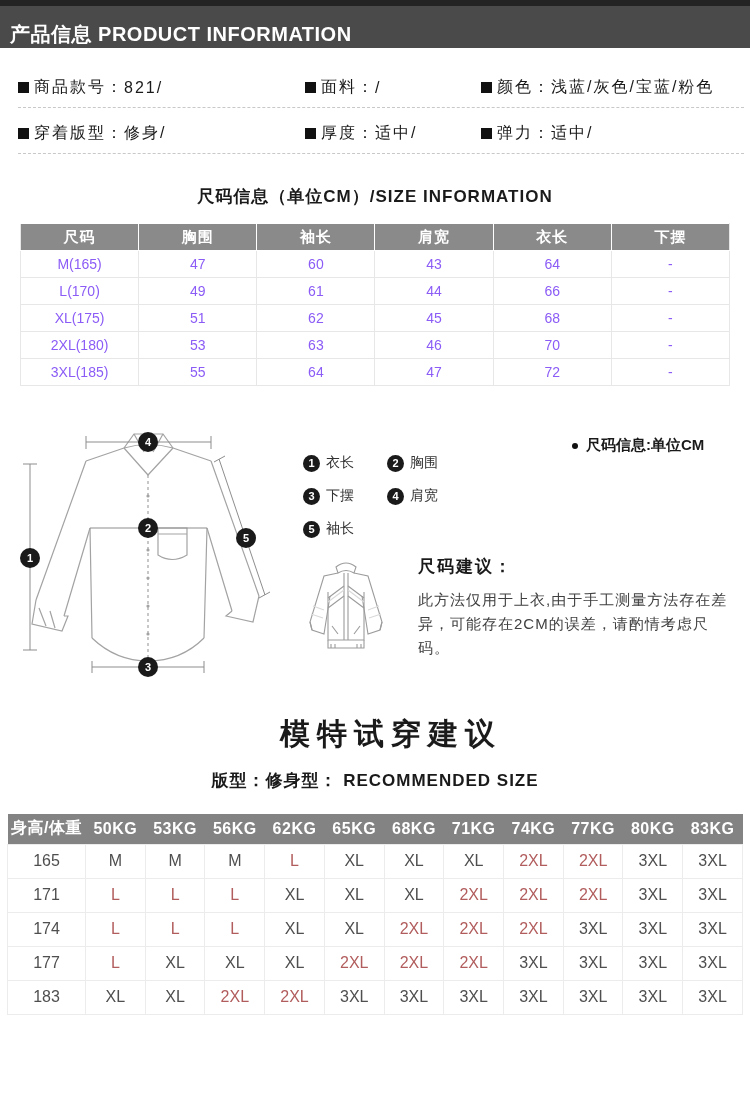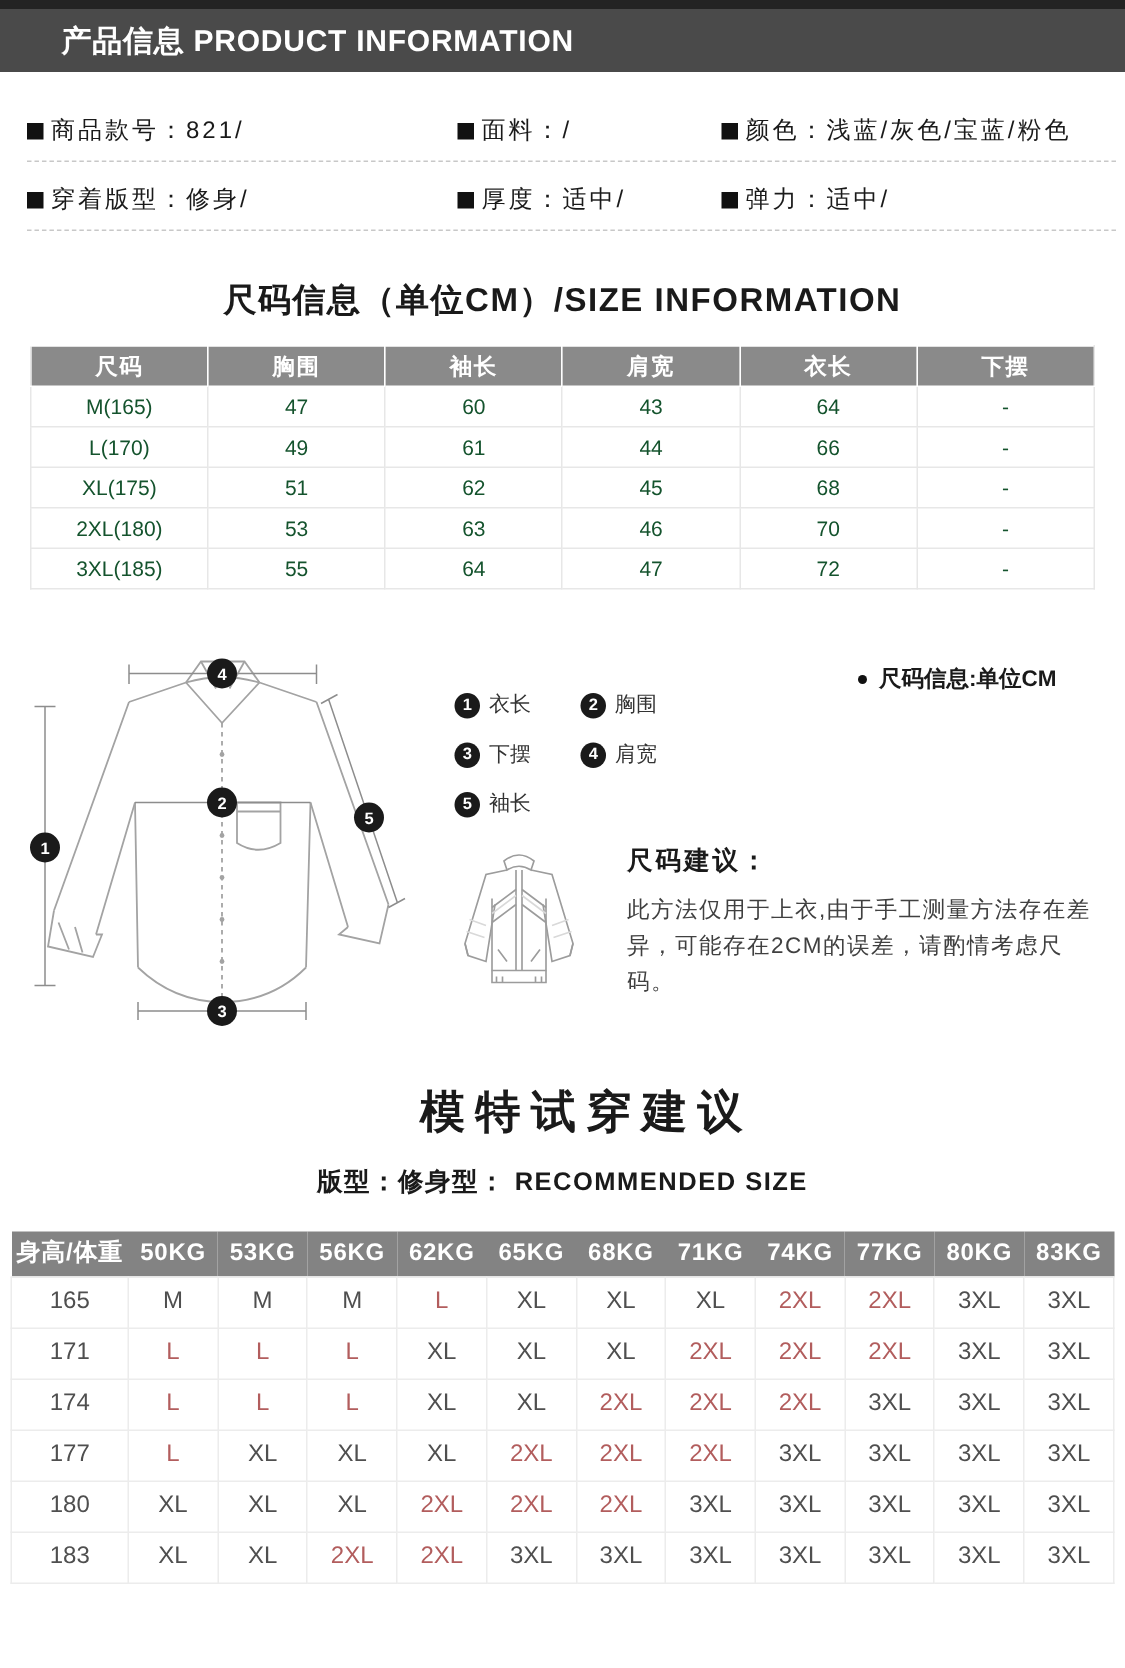--- a/index.html
+++ b/index.html
@@ -1,37 +1,37 @@
 <!DOCTYPE html>
 <html><head>
 <meta charset="utf-8">
 <style>
   * { margin:0; padding:0; box-sizing:border-box; }
   html,body { width:750px; background:#fff; font-family:"Liberation Sans","DejaVu Sans",sans-serif; color:#1a1a1a; }
   body { height:1112px; overflow:hidden; }
 
   
-  .topbar { height:48px; background:#4a4a4a; border-top:6px solid #232323; display:flex; align-items:center;padding-left:31px; }
+  .topbar { height:48px; background:#4a4a4a; border-top:6px solid #232323; display:flex; align-items:flex-end; }
   .topbar .title { color:#fff; font-weight:bold; font-size:20px; padding-left:10px; letter-spacing:.5px; }
 
   
   .attrs { margin:14px 6px 0 18px; }
   .attr-row { display:flex; align-items:center; border-bottom:1px dashed #c8c8c8; padding:15px 0 9px 0; }
   .attr { display:flex; align-items:center; font-size:16px; letter-spacing:2px; white-space:nowrap; }
   .attr:nth-child(1) { width:287px; }
   .attr:nth-child(2) { width:176px; }
   .attr:nth-child(3) { flex:1; }
   .sq { display:inline-block; width:11px; height:11px; background:#111; margin-right:5px; flex:none; }
 
   
-  .size-title { text-align:center; font-size:22px; font-weight:bold; margin-top:31px; letter-spacing:1px; }
+  .size-title { text-align:center; font-size:17px; font-weight:bold; margin-top:31px; letter-spacing:1px; }
   table { border-collapse:collapse; }
   .size-table { width:710px; margin:15px auto 0 auto; table-layout:fixed; }
   .size-table th { background:#8a8a8a; color:#fff; font-size:15px; font-weight:bold; height:27px; border:1px solid #fff; letter-spacing:1px; }
-  .size-table td { background:#fff; color:#14532d; font-size:14px; text-align:center; height:27px; border:1px solid #e7e7e7; }
+  .size-table td { background:#fff; color:#8b5cf6; font-size:14px; text-align:center; height:27px; border:1px solid #e7e7e7; }
   .size-table tr th:first-child { border-left:1px solid #e7e7e7;margin-top:44px; }
   .size-table tr th:last-child { border-right:1px solid #e7e7e7; }
 
   
   .measure { position:relative; height:258px; margin-top:42px; }
   .shirt-svg { position:absolute; left:6px; top:0; }
   .legend { position:absolute; left:303px; top:26px; width:170px; display:flex; flex-wrap:wrap; }
   .legend-item { width:72px; margin-right:12px; margin-bottom:15px; display:flex; align-items:center; font-size:14px; color:#333; }
   .num-circle { display:inline-flex; width:17px; height:17px; border-radius:50%; background:#1a1a1a; color:#fff; font-size:11px; font-weight:bold; align-items:center; justify-content:center; margin-right:6px; flex:none; }
   .unit-note { position:absolute; left:572px; top:8px; font-size:15px; font-weight:bold; display:flex; align-items:center;justify-content:center; }
@@ -340,34 +340,20 @@
         <td class="">XL</td>
         <td class="hl">2XL</td>
         <td class="hl">2XL</td>
         <td class="hl">2XL</td>
         <td class="">3XL</td>
         <td class="">3XL</td>
         <td class="">3XL</td>
         <td class="">3XL</td>
       </tr>
       <tr>
-        <td>180</td>
-        <td class="">XL</td>
-        <td class="">XL</td>
-        <td class="">XL</td>
-        <td class="hl">2XL</td>
-        <td class="hl">2XL</td>
-        <td class="hl">2XL</td>
-        <td class="">3XL</td>
-        <td class="">3XL</td>
-        <td class="">3XL</td>
-        <td class="">3XL</td>
-        <td class="">3XL</td>
-      </tr>
-      <tr>
         <td>183</td>
         <td class="">XL</td>
         <td class="">XL</td>
         <td class="hl">2XL</td>
         <td class="hl">2XL</td>
         <td class="">3XL</td>
         <td class="">3XL</td>
         <td class="">3XL</td>
         <td class="">3XL</td>
         <td class="">3XL</td>

